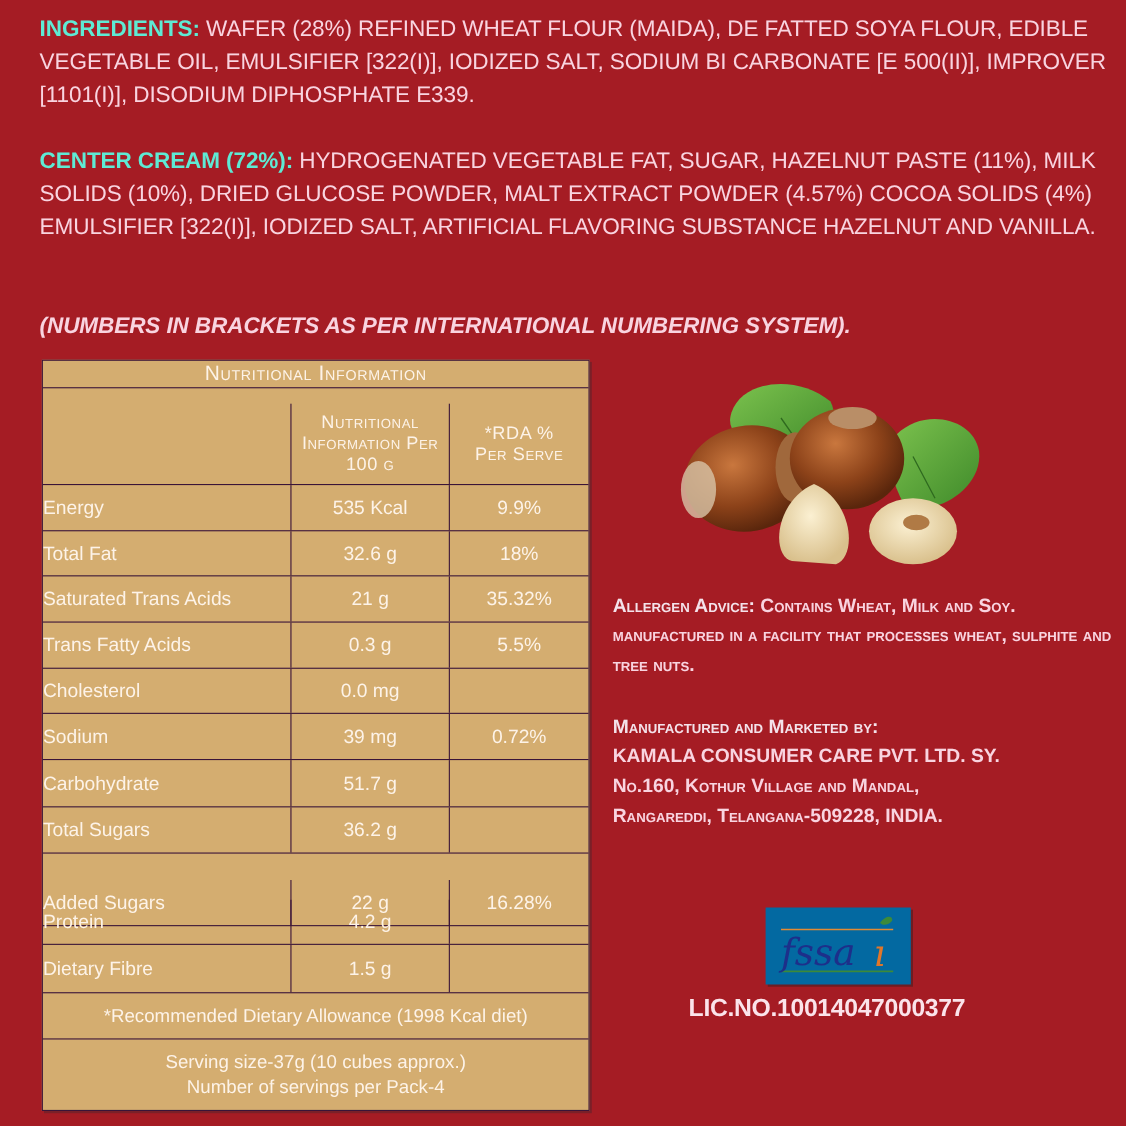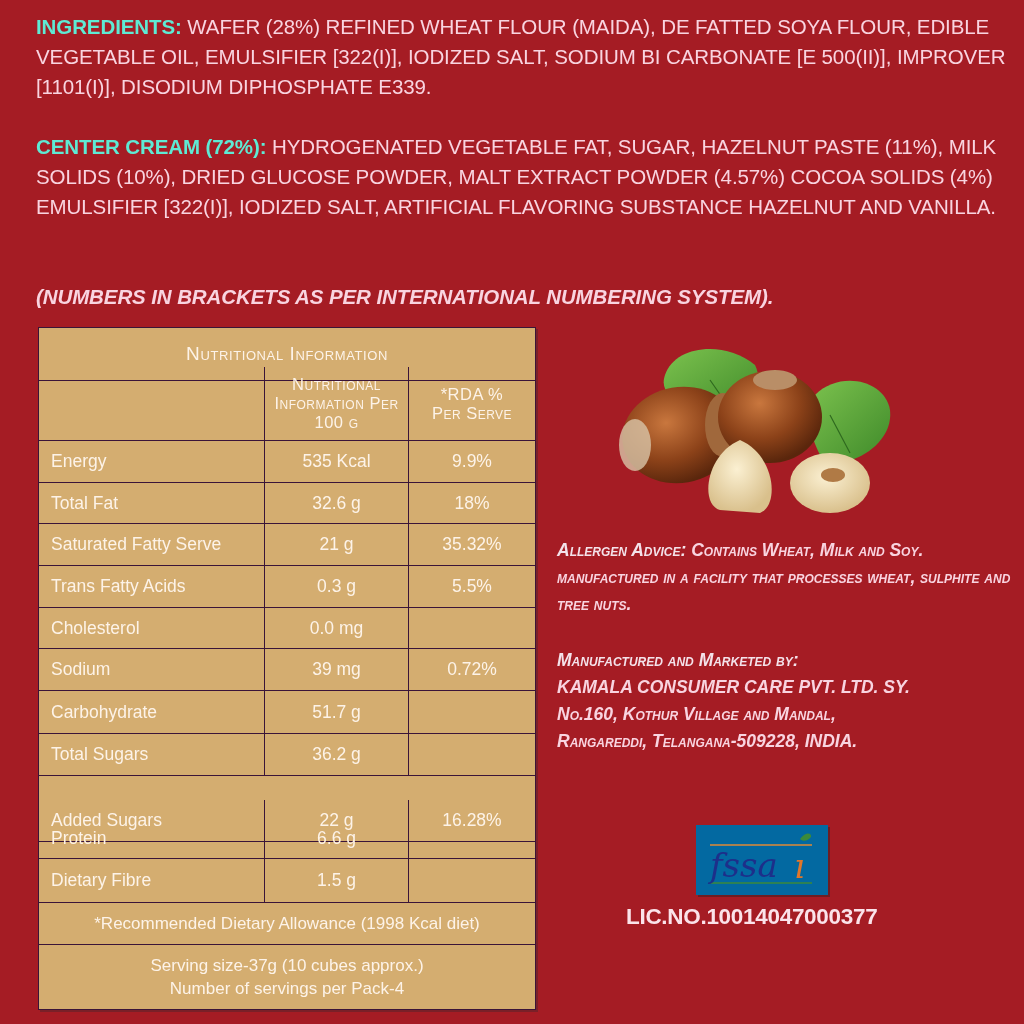--- a/index.html
+++ b/index.html
@@ -42,21 +42,21 @@
       display: flex;
       color: #fdf3e8;
     }
     .nrow:last-child { border-bottom: none; }
     .cell {
       height: 100%;
       display: flex;
       align-items: center;
       font-size: 17.5px;
     }
-    .c1 { width: 226px; padding-left: 12px; border-right: 1.5px solid #3a1438; }
+    .c1 { width: 226px; padding-left: 0; border-right: 1.5px solid #3a1438; }
     .c2 { width: 144px; justify-content: center; border-right: 1.5px solid #3a1438; }
     .c3 { flex: 1; justify-content: center; }
     .title-row {
       justify-content: center;
       align-items: center;
       font-variant: small-caps;
       font-size: 19px;
       letter-spacing: 0.6px;
     }
     .head-cell {
@@ -87,21 +87,20 @@
     }
     .rtext {
       position: absolute;
       left: 557px;
       width: 460px;
       font-size: 17.5px;
       line-height: 27px;
       font-variant: small-caps;
       font-weight: 700;
       color: #f9d4e0;
-      font-style: italic;
     }
     .rtext .lbl { font-weight: 900; color: #f4e2ea; }
     #allergen { top: 537px; }
     #manufacturer { top: 647px; }
     .fssai {
       position: absolute;
       left: 696px;
       top: 825px;
       width: 132px;
       height: 70px;
@@ -125,40 +124,40 @@
   <b>INGREDIENTS:</b><span> WAFER (28%) REFINED WHEAT FLOUR (MAIDA), DE FATTED SOYA FLOUR, EDIBLE VEGETABLE OIL, EMULSIFIER [322(I)], IODIZED SALT, SODIUM BI CARBONATE [E 500(II)], IMPROVER [1101(I)], DISODIUM DIPHOSPHATE E339.</span>
 </div>
 
 <div class="para" id="center-cream">
   <b>CENTER CREAM (72%):</b><span> HYDROGENATED VEGETABLE FAT, SUGAR, HAZELNUT PASTE (11%), MILK SOLIDS (10%), DRIED GLUCOSE POWDER, MALT EXTRACT POWDER (4.57%) COCOA SOLIDS (4%) EMULSIFIER [322(I)], IODIZED SALT, ARTIFICIAL FLAVORING SUBSTANCE HAZELNUT AND VANILLA.</span>
 </div>
 
 <div class="para" id="numbering-note">(NUMBERS IN BRACKETS AS PER INTERNATIONAL NUMBERING SYSTEM).</div>
 
 <div class="ntable">
-  <div class="nrow title-row" style="top:0;height:53px;">Nutritional Information</div>
+  <div class="nrow title-row" style="top:0;height:25px;">Nutritional Information</div>
 
   <div class="nrow" style="top:39px;height:74px;">
     <div class="cell c1"></div>
     <div class="cell c2 head-cell" style="padding:0 8px;">Nutritional Information Per 100 g</div>
     <div class="cell c3 head-cell" style="padding:0 22px;">*RDA % Per Serve</div>
   </div>
 
   <div class="nrow" style="top:113px;height:42px;">
     <div class="cell c1">Energy</div>
     <div class="cell c2">535 Kcal</div>
     <div class="cell c3">9.9%</div>
   </div>
   <div class="nrow" style="top:155px;height:41px;">
     <div class="cell c1">Total Fat</div>
     <div class="cell c2">32.6 g</div>
     <div class="cell c3">18%</div>
   </div>
   <div class="nrow" style="top:196px;height:42px;">
-    <div class="cell c1">Saturated Fatty Serve</div>
+    <div class="cell c1">Saturated Trans Acids</div>
     <div class="cell c2">21 g</div>
     <div class="cell c3">35.32%</div>
   </div>
   <div class="nrow" style="top:238px;height:42px;">
     <div class="cell c1">Trans Fatty Acids</div>
     <div class="cell c2">0.3 g</div>
     <div class="cell c3">5.5%</div>
   </div>
   <div class="nrow" style="top:280px;height:41px;">
     <div class="cell c1">Cholesterol</div>
@@ -180,21 +179,21 @@
     <div class="cell c2">36.2 g</div>
     <div class="cell c3"></div>
   </div>
   <div class="nrow" style="top:472px;height:42px;">
     <div class="cell c1">Added Sugars</div>
     <div class="cell c2">22 g</div>
     <div class="cell c3">16.28%</div>
   </div>
   <div class="nrow" style="top:490px;height:41px;">
     <div class="cell c1">Protein</div>
-    <div class="cell c2">6.6 g</div>
+    <div class="cell c2">4.2 g</div>
     <div class="cell c3"></div>
   </div>
   <div class="nrow" style="top:531px;height:44px;">
     <div class="cell c1">Dietary Fibre</div>
     <div class="cell c2">1.5 g</div>
     <div class="cell c3"></div>
   </div>
 
   <div class="nrow" style="top:575px;height:42px;">
     <div class="cell full">*Recommended Dietary Allowance (1998 Kcal diet)</div>

